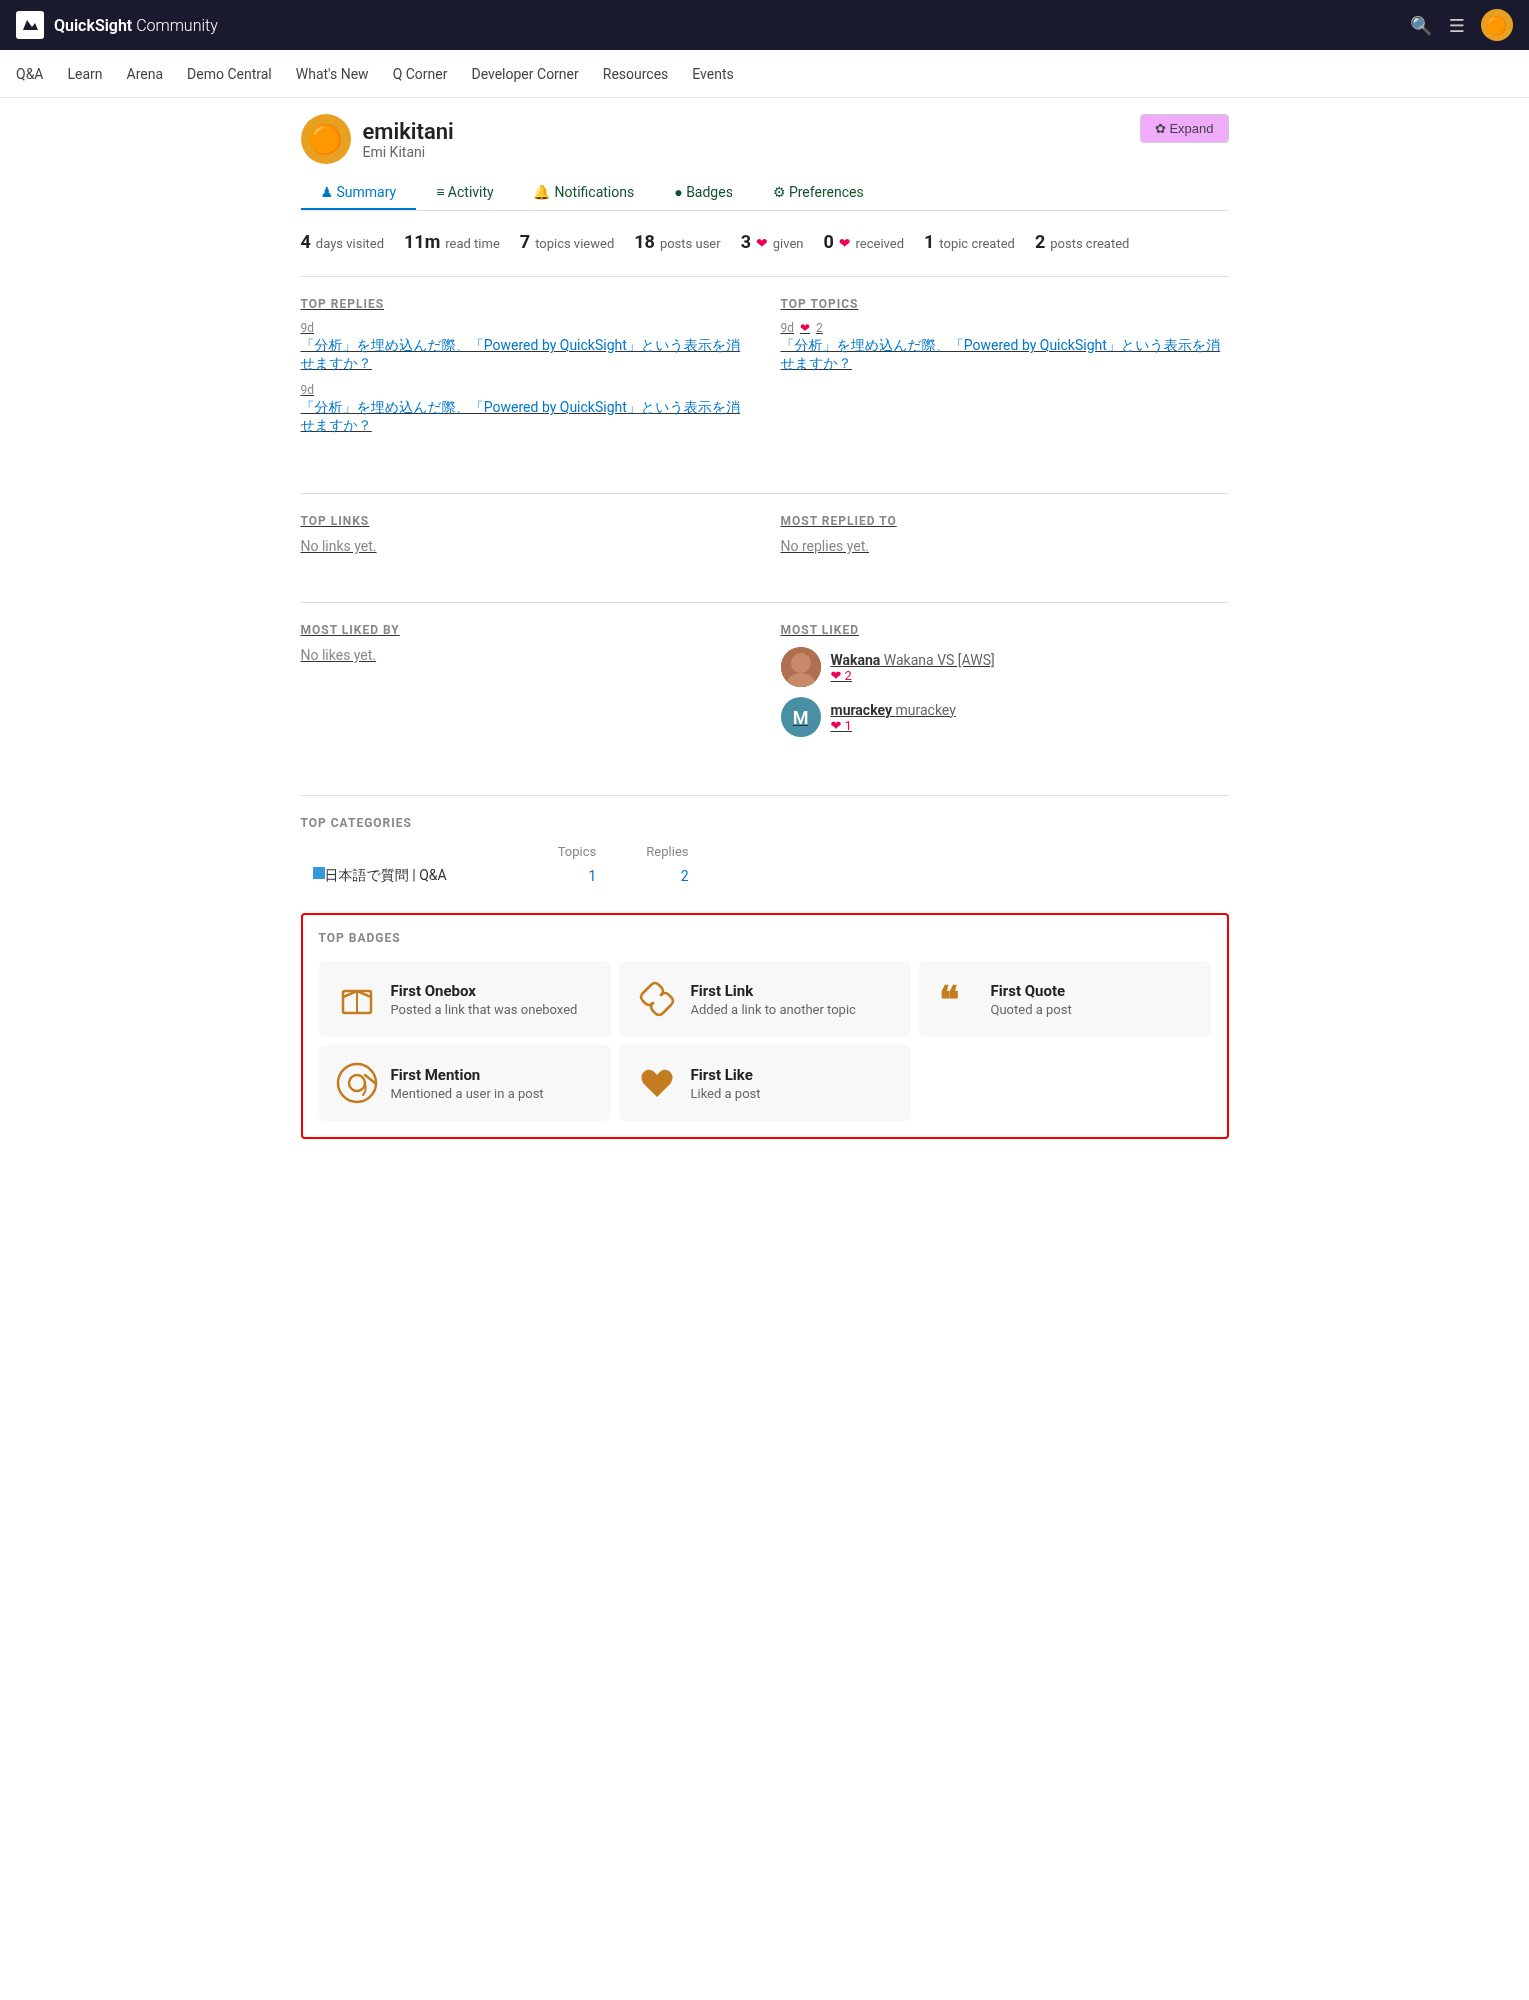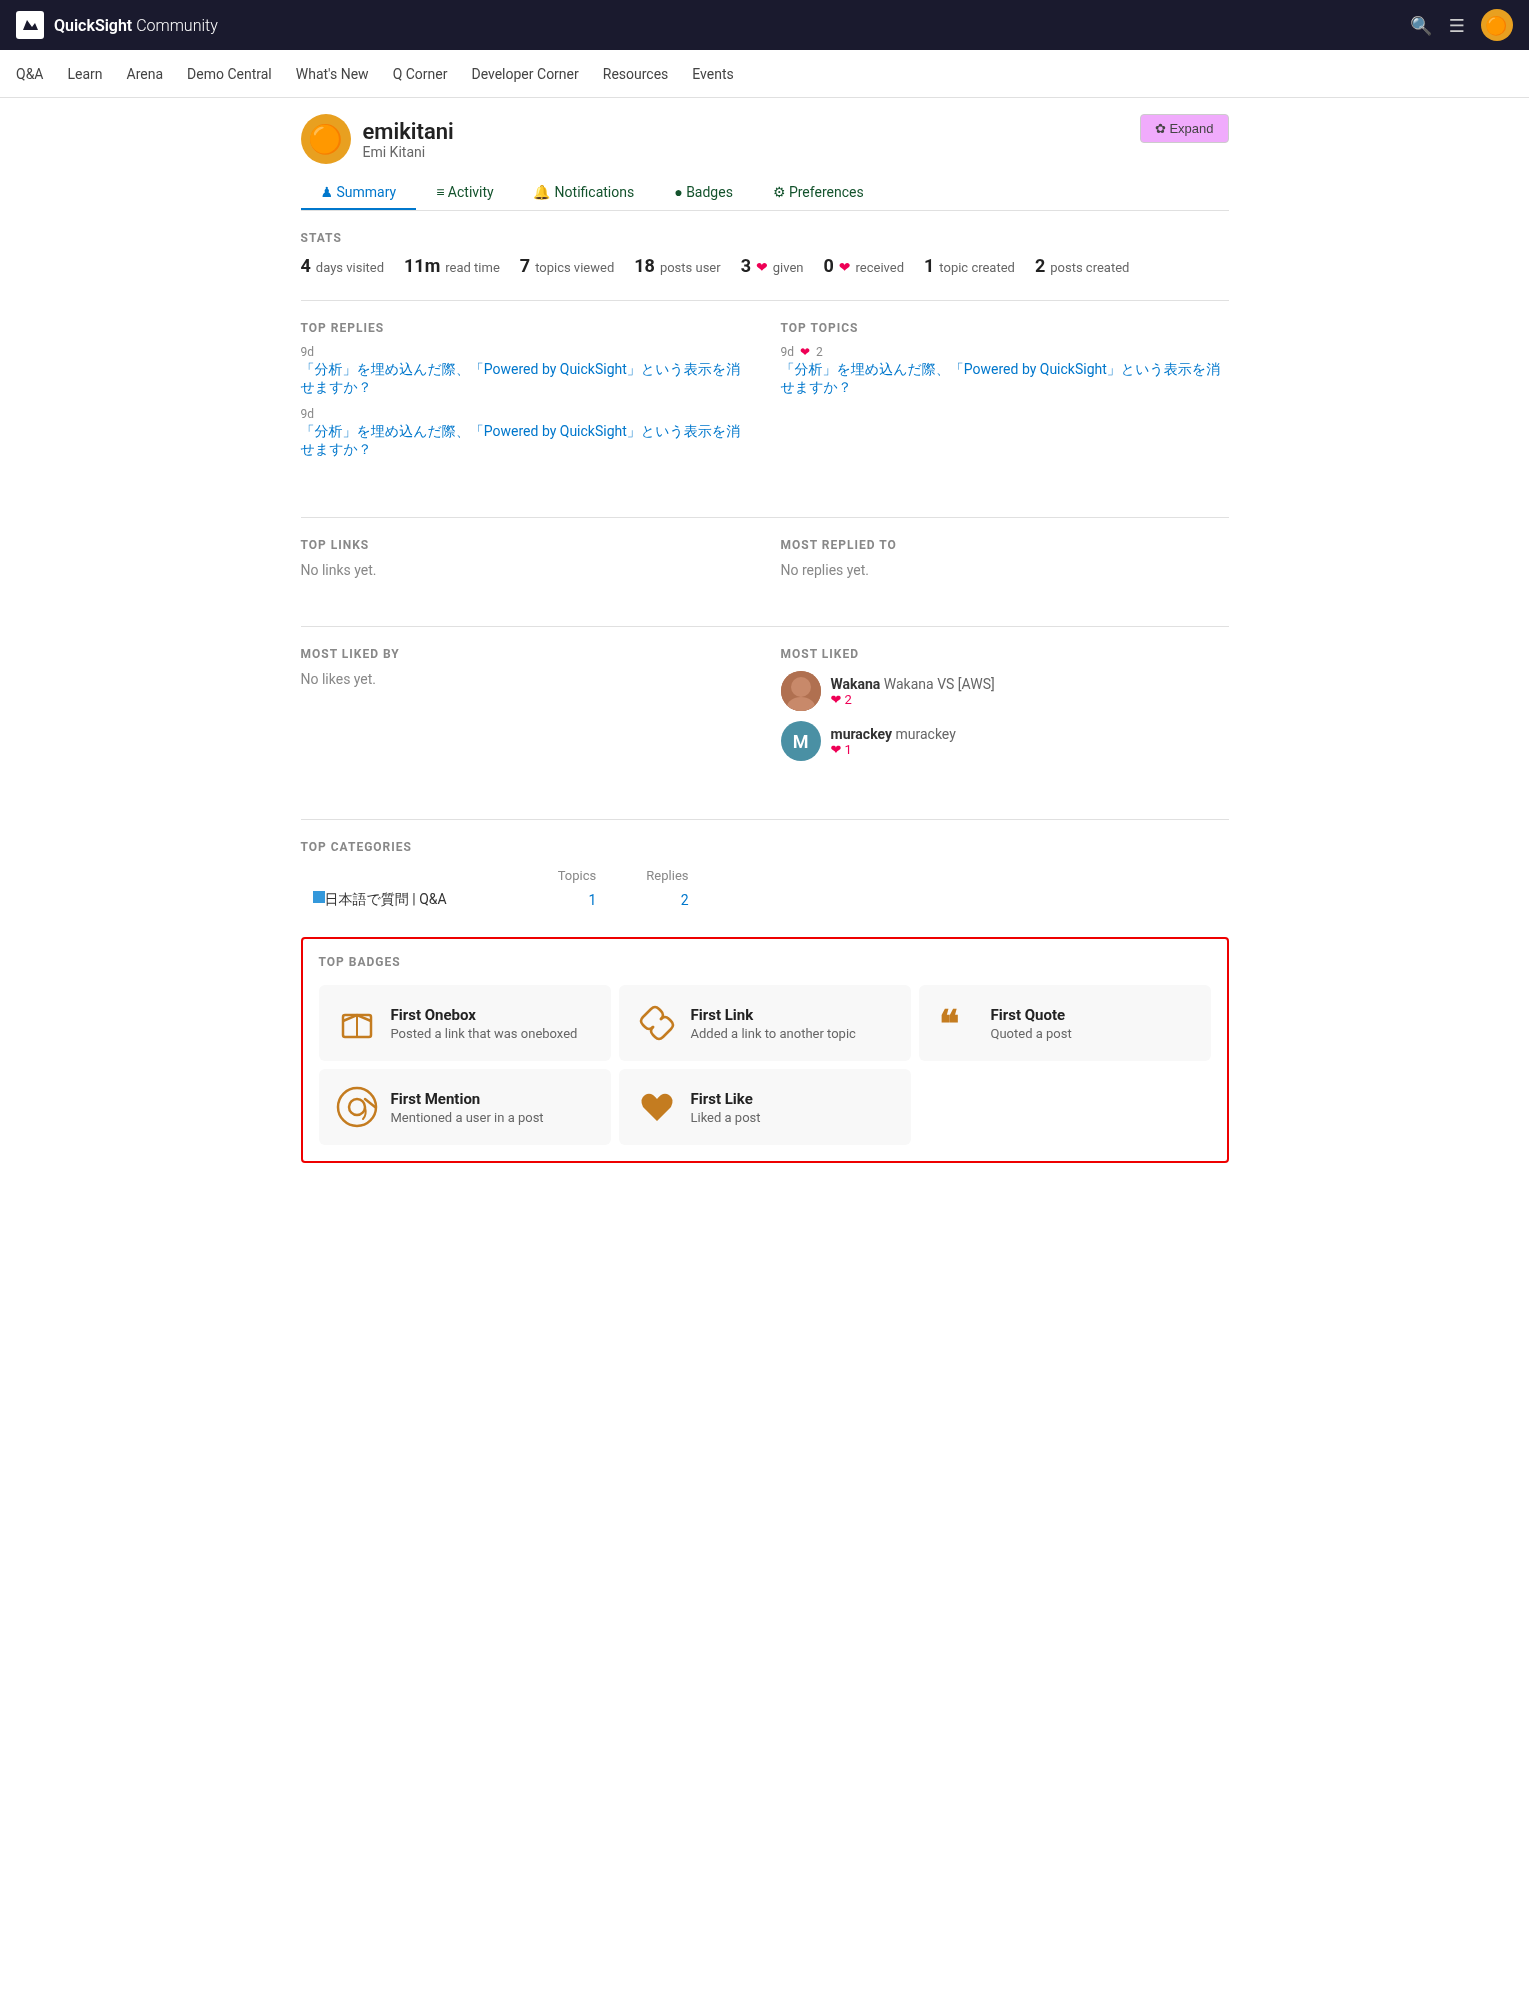--- a/index.html
+++ b/index.html
@@ -40,21 +40,21 @@
     
     .stats-section { margin-bottom: 24px; }
     .section-label { font-size: 12px; font-weight: 700; color: #888; letter-spacing: 1px; text-transform: uppercase; margin-bottom: 10px; }
     .stats-row { display: flex; flex-wrap: wrap; gap: 20px; align-items: center; }
     .stat-item { display: flex; align-items: baseline; gap: 5px; }
     .stat-num { font-size: 18px; font-weight: 700; color: #222; }
     .stat-label { font-size: 13px; color: #666; }
     .heart-icon { color: #e05; font-size: 14px; }
 
     
-    .two-col { display: grid; grid-template-columns: 1fr 1fr; gap: 32px; margin-bottom: 24px; }
+    .two-col { display: grid; grid-template-columns: 1fr 1fr; gap: 32px; margin-bottom: 24px; text-decoration: underline; }
 
     
     .content-section { margin-bottom: 24px; }
     .content-section-title { font-size: 12px; font-weight: 700; color: #888; letter-spacing: 1px; text-transform: uppercase; margin-bottom: 10px; }
     .no-content { font-size: 14px; color: #888; }
 
     
     .reply-item { margin-bottom: 10px; }
     .reply-date { font-size: 12px; color: #888; margin-bottom: 2px; }
     .reply-link { font-size: 14px; color: #0077cc; cursor: pointer; text-decoration: none; }
@@ -139,21 +139,20 @@
 
   <div class="profile-tabs">
     <div class="profile-tab active">♟ Summary</div>
     <div class="profile-tab">≡ Activity</div>
     <div class="profile-tab">🔔 Notifications</div>
     <div class="profile-tab">● Badges</div>
     <div class="profile-tab">⚙ Preferences</div>
   </div>
 
   <div class="stats-section">
-    <div class="section-label">STATS</div>
     <div class="stats-row">
       <div class="stat-item">
         <span class="stat-num">4</span>
         <span class="stat-label">days visited</span>
       </div>
       <div class="stat-item">
         <span class="stat-num">11m</span>
         <span class="stat-label">read time</span>
       </div>
       <div class="stat-item">

